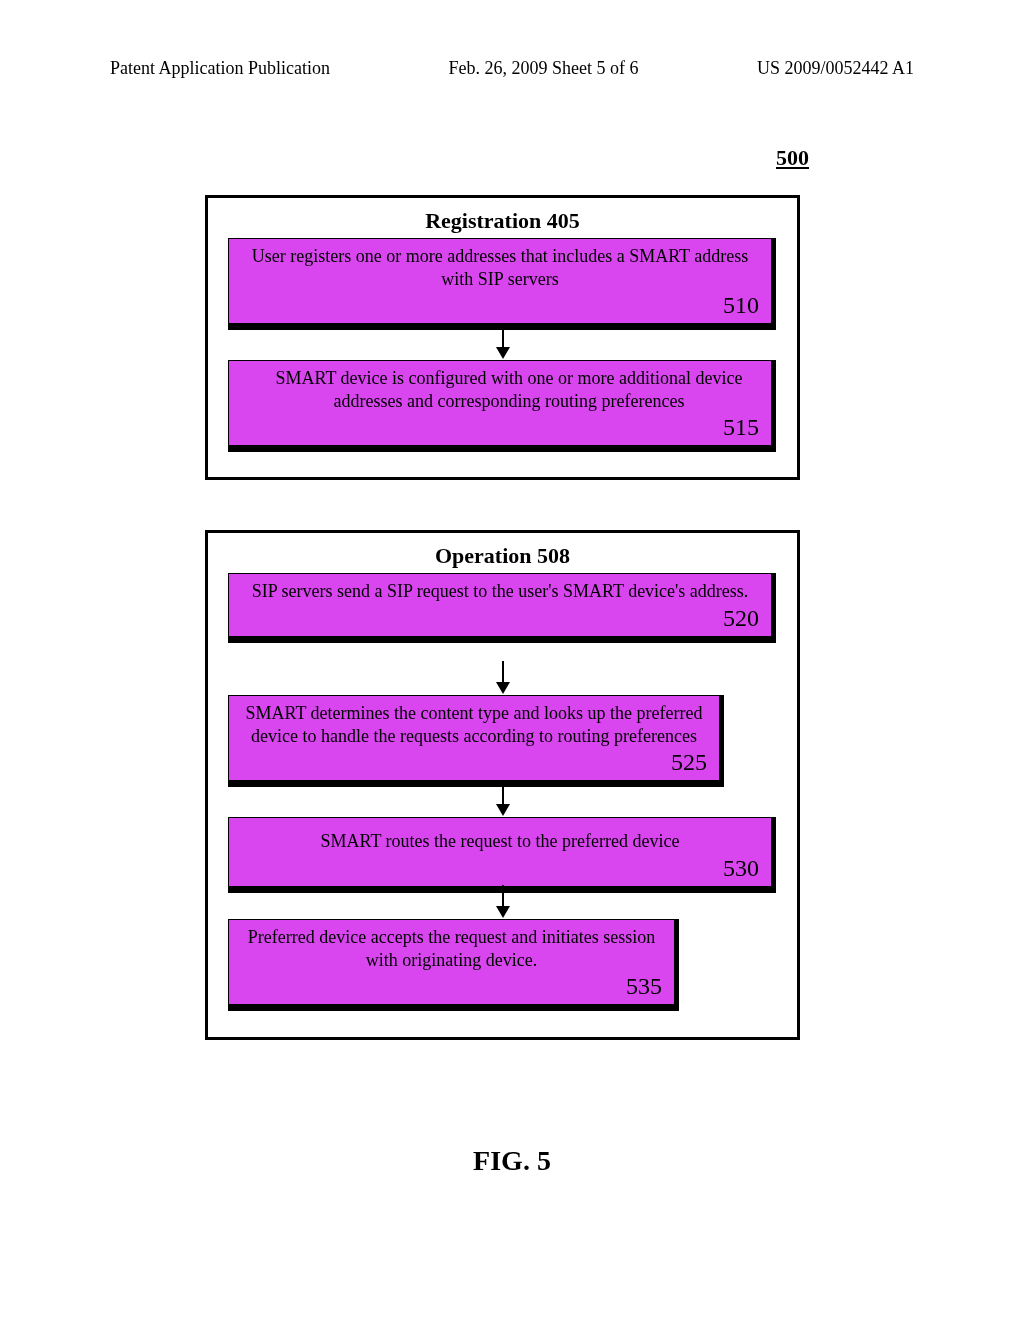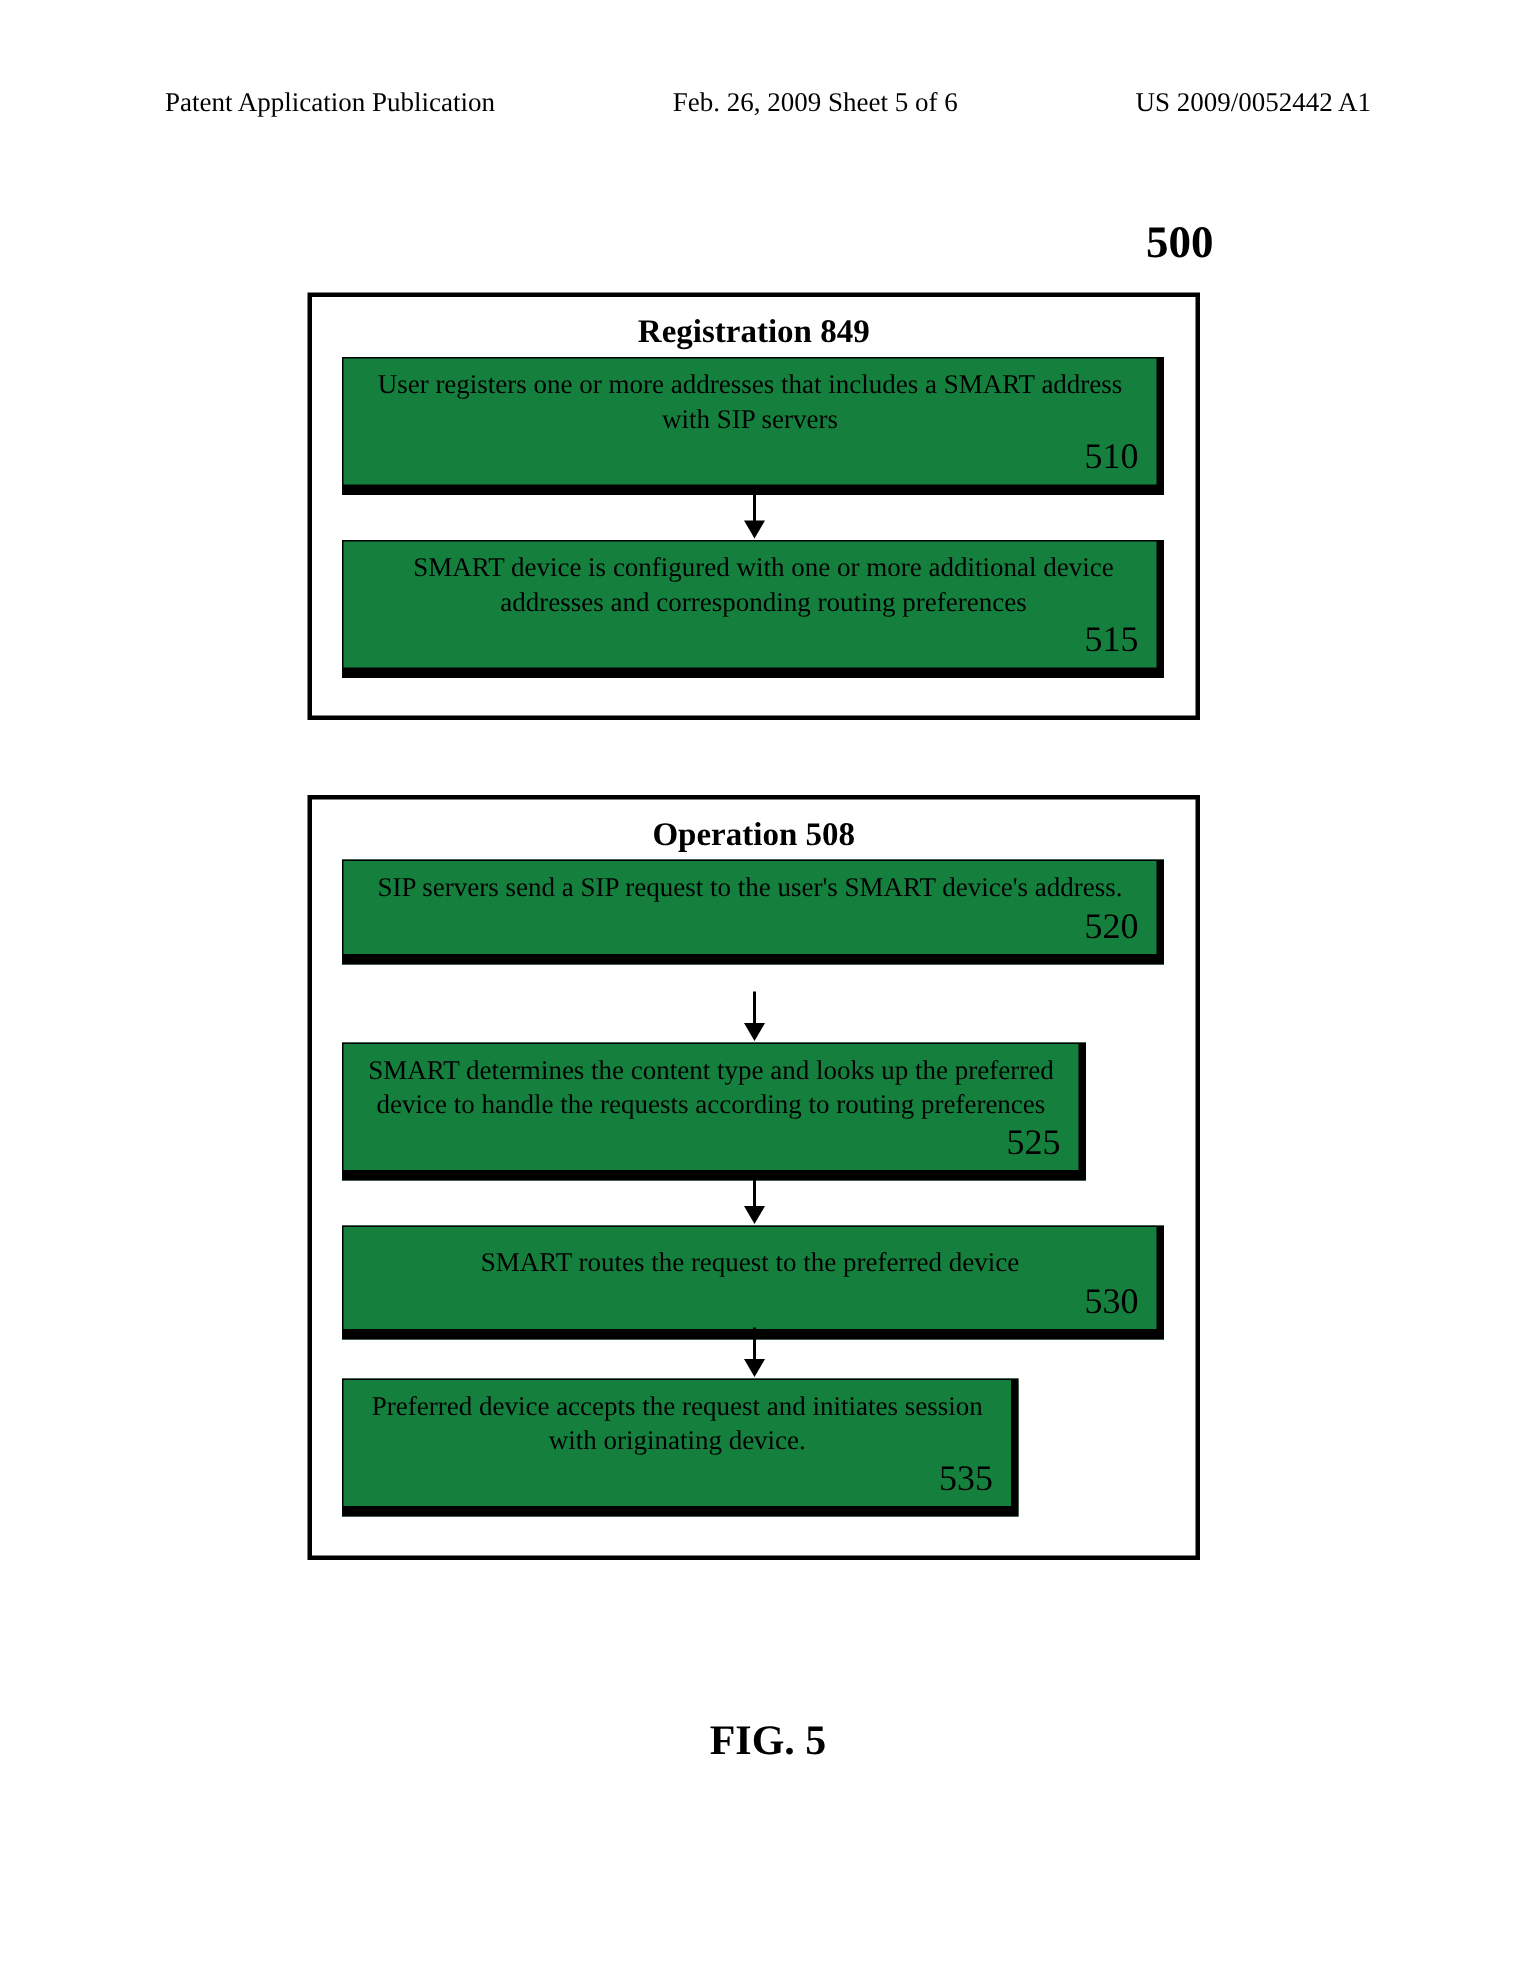--- a/index.html
+++ b/index.html
@@ -20,22 +20,23 @@
       left: 110px;
       right: 110px;
       display: flex;
       justify-content: space-between;
       font-size: 18px;
     }
     .figure-number {
       position: absolute;
       top: 145px;
       right: 215px;
-      font-size: 30px;
+      font-size: 22px;
       font-weight: bold;
+      text-decoration: underline;
     }
     .phase-container {
       position: absolute;
       border: 3px solid black;
       background: white;
     }
     .phase-container.registration {
       top: 195px;
       left: 205px;
       width: 595px;
@@ -51,21 +52,21 @@
       text-align: center;
       font-size: 22px;
       font-weight: bold;
       padding: 10px;
     }
     .step-box {
       position: absolute;
       border: 1.5px solid black;
       border-right: 5px solid black;
       border-bottom: 7px solid black;
-      background: #15803d;
+      background: #d946ef;
       padding: 6px 10px 4px 10px;
     }
     .step-text {
       text-align: center;
       font-size: 18px;
       line-height: 1.25;
     }
     .step-number {
       text-align: right;
       font-size: 24px;
@@ -105,21 +106,21 @@
 
 <div class="header">
   <span>Patent Application Publication</span>
   <span>Feb. 26, 2009  Sheet 5 of 6</span>
   <span>US 2009/0052442 A1</span>
 </div>
 
 <div class="figure-number">500</div>
 
 <div class="phase-container registration">
-  <div class="phase-title">Registration 849</div>
+  <div class="phase-title">Registration 405</div>
 
   <div class="step-box" style="top: 40px; left: 20px; width: 548px;">
     <div class="step-text">User registers one or more addresses that includes a SMART address with SIP servers</div>
     <div class="step-number">510</div>
   </div>
 
   <div class="arrow" style="top: 128px;">
     <div class="arrow-line" style="height: 22px;"></div>
     <div class="arrow-head"></div>
   </div>

